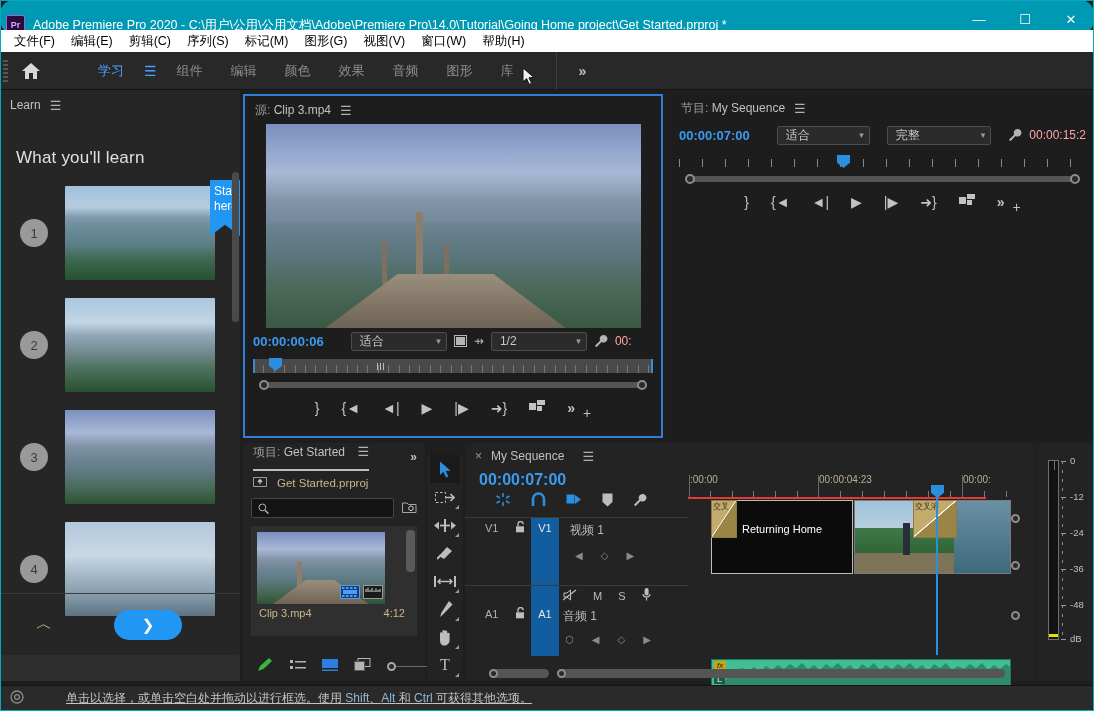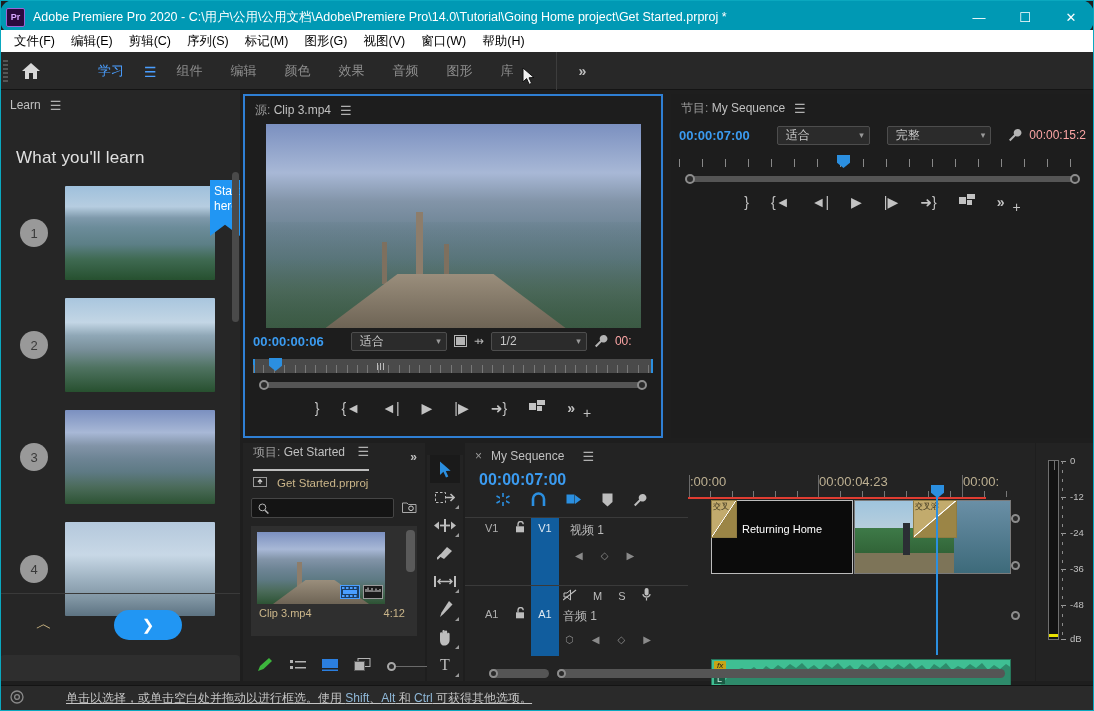--- a/index.html
+++ b/index.html
@@ -10,21 +10,21 @@
     font-family: "Liberation Sans", "DejaVu Sans", sans-serif;
     font-size: 12px;
     color: #c8c8c8;
     -webkit-font-smoothing: antialiased;
   }
   #app { position: relative; width: 1094px; height: 711px; }
 
   
   .titlebar {
     position: absolute; left: 0; top: 0; width: 1094px; height: 34px;
-    background: #0099b4; display: flex; align-items: center; border-radius: 14px;
+    background: #0099b4; display: flex; align-items: flex-end; border-radius: 14px;
   }
   .pr-logo {
     width: 19px; height: 19px; margin-left: 6px; margin-right: 8px;
     background: #2b0a3d; border: 1px solid #9a66d6; border-radius: 2px;
     color: #d9a6ff; font-size: 9px; font-weight: bold;
     display: flex; align-items: center; justify-content: center;
     font-family: "Liberation Sans", sans-serif;
   }
   .title-text { color: #ffffff; font-size: 12.5px; white-space: nowrap; }
   .win-buttons { margin-left: auto; display: flex; height: 30px; }
@@ -44,21 +44,21 @@
 
   
   .wsbar {
     position: absolute; left: 0; top: 52px; width: 1094px; height: 38px;
     background: #282828; display: flex; align-items: center;
     border-bottom: 1px solid #141414;
   }
   .ws-grip { width: 5px; height: 22px; margin-left: 3px;
     background: repeating-linear-gradient(to bottom,#555 0 2px,transparent 2px 4px); }
   .home-btn { width: 46px; height: 38px; display: flex; align-items: center; justify-content: center; }
-  .ws-tabs { display: flex; align-items: flex-end; margin-left: 30px; }
+  .ws-tabs { display: flex; align-items: center; margin-left: 30px; }
   .ws-tab { color: #8d8d8d; font-size: 13px; padding: 0 14px; white-space: nowrap; }
   .ws-tab.active { color: #4a9eff; }
   .ws-tab-burger { color: #4a9eff; font-size: 14px; padding: 0 6px; }
   .ws-overflow { margin-left: 28px; padding-left: 22px; border-left: 1px solid #3d3d3d;
                  color: #c0c0c0; font-size: 14px; font-weight: bold; height: 38px;
                  display:flex; align-items:center; }
 
   
   .panel { position: absolute; background: #232323; }
   .panel-hdr { height: 28px; display: flex; align-items: center; padding-left: 10px; font-size: 12px; }
@@ -157,21 +157,21 @@
   #timeline { left: 465px; top: 443px; width: 570px; height: 238px; background: #232323; }
   .tl-hdr { display: flex; align-items: center; height: 26px; padding-left: 10px; gap: 9px; }
   .tl-x { color: #9a9a9a; font-size: 12px; }
   .tl-tc { color: #3b9bf0; font-size: 16px; font-weight: bold; padding: 2px 0 0 14px; }
   .tl-toolrow { display: flex; align-items: center; gap: 20px; padding-left: 30px; height: 24px; }
   .track-hdr { position: absolute; left: 0; width: 223px; background: #232323; }
   .trk-label { color: #b0b0b0; font-size: 11px; }
   .trk-chip { position: absolute; width: 28px; top: 0; bottom: 0; background: #115d9e;
               color: #dfe9f2; font-size: 11px; display: flex; justify-content: center; padding-top: 4px; }
   .tl-ruler { position: absolute; left: 223px; top: 30px; width: 322px; height: 24px; }
-  .tl-ruler .lbl { position: absolute; top: 1px; color: #bdb092; font-size: 13px; white-space: nowrap; }
+  .tl-ruler .lbl { position: absolute; top: 1px; color: #bdb092; font-size: 10px; white-space: nowrap; }
   .tl-tick { position: absolute; bottom: 0; width: 1px; height: 6px; background: #777; }
   .tl-tick.maj { height: 22px; background: #6a6a6a; }
   .red-line { position: absolute; left: 223px; top: 54px; width: 298px; height: 2px; background: #e03c31; }
   .tl-playhead { position: absolute; width: 2px; background: #2b8fe0; }
   .ph-head { position: absolute; width: 13px; height: 13px; background: #2b8fe0;
              clip-path: polygon(0 0,100% 0,100% 60%,50% 100%,0 60%); }
   .clip { position: absolute; overflow: hidden; }
   .transition { background: linear-gradient(to bottom right, #c2ab6d 0%, #c2ab6d 48%, #fff 49%, #fff 50%, #9b8546 51%, #9b8546 100%);
                 border: 1px solid #8e7b42; color: #3a3222; font-size: 9px; padding-left: 1px; }
   .audio-clip { background: #2e8b6b; border: 1px solid #27765a; position: relative; }

